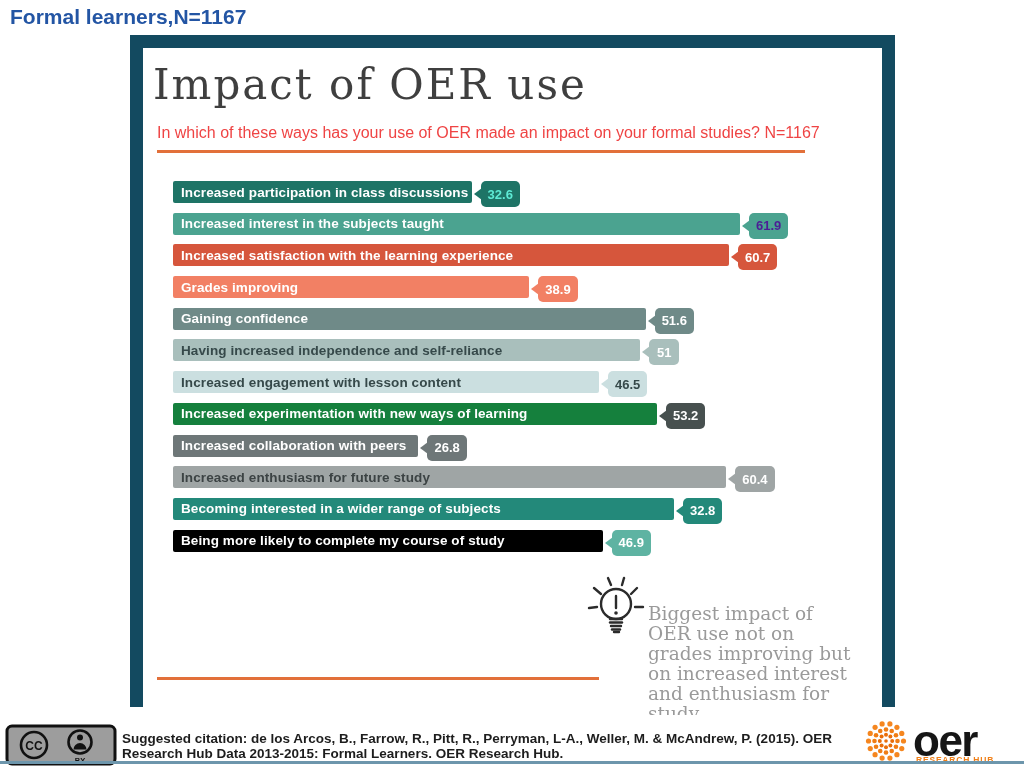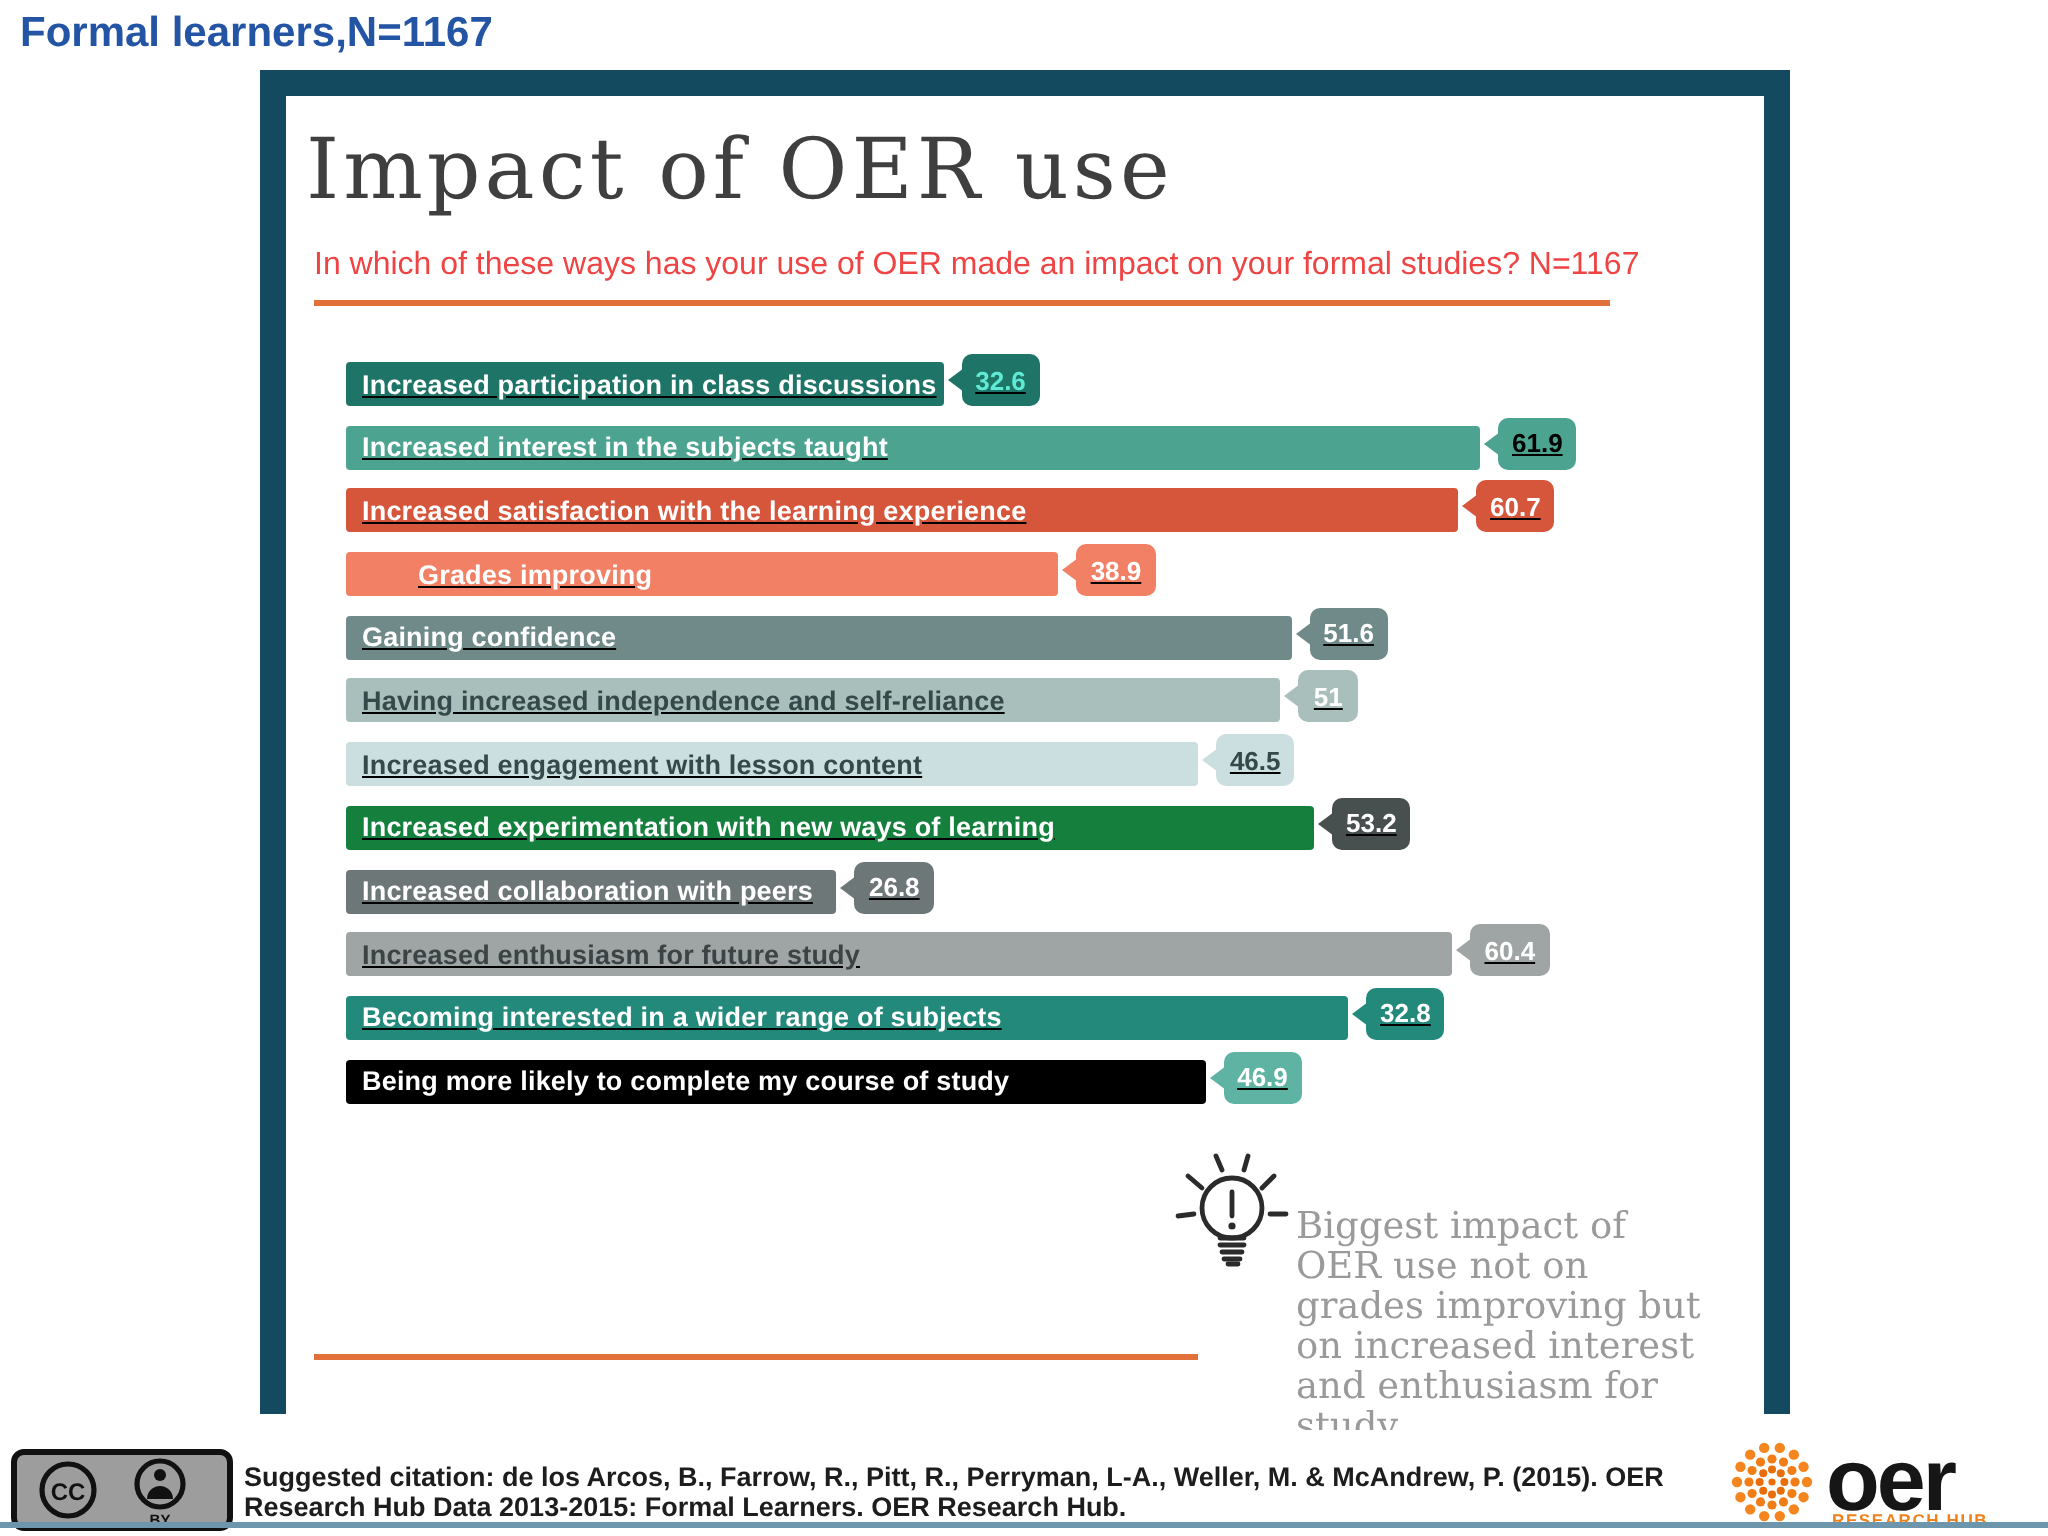--- a/index.html
+++ b/index.html
@@ -17,21 +17,21 @@
 
   .subtitle { position:absolute; left:14px; top:76px; font-size:16px; font-weight:500;
               color:#ef4444; }
 
   .rule { position:absolute; height:3px; background:#e2703a; }
   .rule-1 { left:14px; top:102px; width:648px; }
   .rule-2 { left:14px; top:629px; width:442px; }
 
   .bars { position:absolute; left:30px; top:133px; display:flex; flex-direction:column;
           gap:9.7px; }
-  .bar-row { display:flex; align-items:flex-end; height:22px;text-decoration:underline; }
+  .bar-row { display:flex; align-items:flex-start; height:22px; }
   .bar { height:22px; border-radius:2px; display:flex; align-items:center; }
   .bar-label { padding-left:8px; font-size:13.5px; font-weight:700; letter-spacing:0.1px;
                white-space:nowrap; }
   .tag { position:relative; margin-left:9px; height:26px; min-width:30px; padding:0 7px;
          border-radius:5px; background:var(--tag); display:flex; align-items:center;
          justify-content:center; font-size:13px; font-weight:700; }
   .tag::before { content:""; position:absolute; left:-7px; top:50%; margin-top:-6px;
                  border-top:6px solid transparent; border-bottom:6px solid transparent;
                  border-right:8px solid var(--tag); }
 
@@ -71,30 +71,30 @@
       <div class="bar-row">
         <div class="bar" style="width: 298.616px; background: rgb(30, 116, 102);">
           <span class="bar-label" style="color: rgb(255, 255, 255);">Increased participation in class discussions</span>
         </div>
         <div class="tag" style="--tag: #1e7466; color: #5eead4;">32.6</div>
       </div>
       <div class="bar-row">
         <div class="bar" style="width: 567.004px; background: rgb(75, 163, 144);">
           <span class="bar-label" style="color: rgb(255, 255, 255);">Increased interest in the subjects taught</span>
         </div>
-        <div class="tag" style="--tag: #4ba390; color: #000000; margin-top: 11px;">61.9</div>
+        <div class="tag" style="--tag: #4ba390; color: #4c1d95;">61.9</div>
       </div>
       <div class="bar-row">
         <div class="bar" style="width: 556.012px; background: rgb(214, 86, 60);">
           <span class="bar-label" style="color: rgb(255, 255, 255);">Increased satisfaction with the learning experience</span>
         </div>
         <div class="tag" style="--tag: #d6563c; color: rgb(255, 255, 255);">60.7</div>
       </div>
       <div class="bar-row">
-        <div class="bar" style="width: 356.324px; background: rgb(242, 128, 100); padding-left: 28px;">
+        <div class="bar" style="width: 356.324px; background: rgb(242, 128, 100);">
           <span class="bar-label" style="color: rgb(255, 255, 255);">Grades improving</span>
         </div>
         <div class="tag" style="--tag: #f28064; color: rgb(255, 255, 255);">38.9</div>
       </div>
       <div class="bar-row">
         <div class="bar" style="width: 472.656px; background: rgb(111, 138, 136);">
           <span class="bar-label" style="color: rgb(255, 255, 255);">Gaining confidence</span>
         </div>
         <div class="tag" style="--tag: #6f8a88; color: rgb(255, 255, 255);">51.6</div>
       </div>

